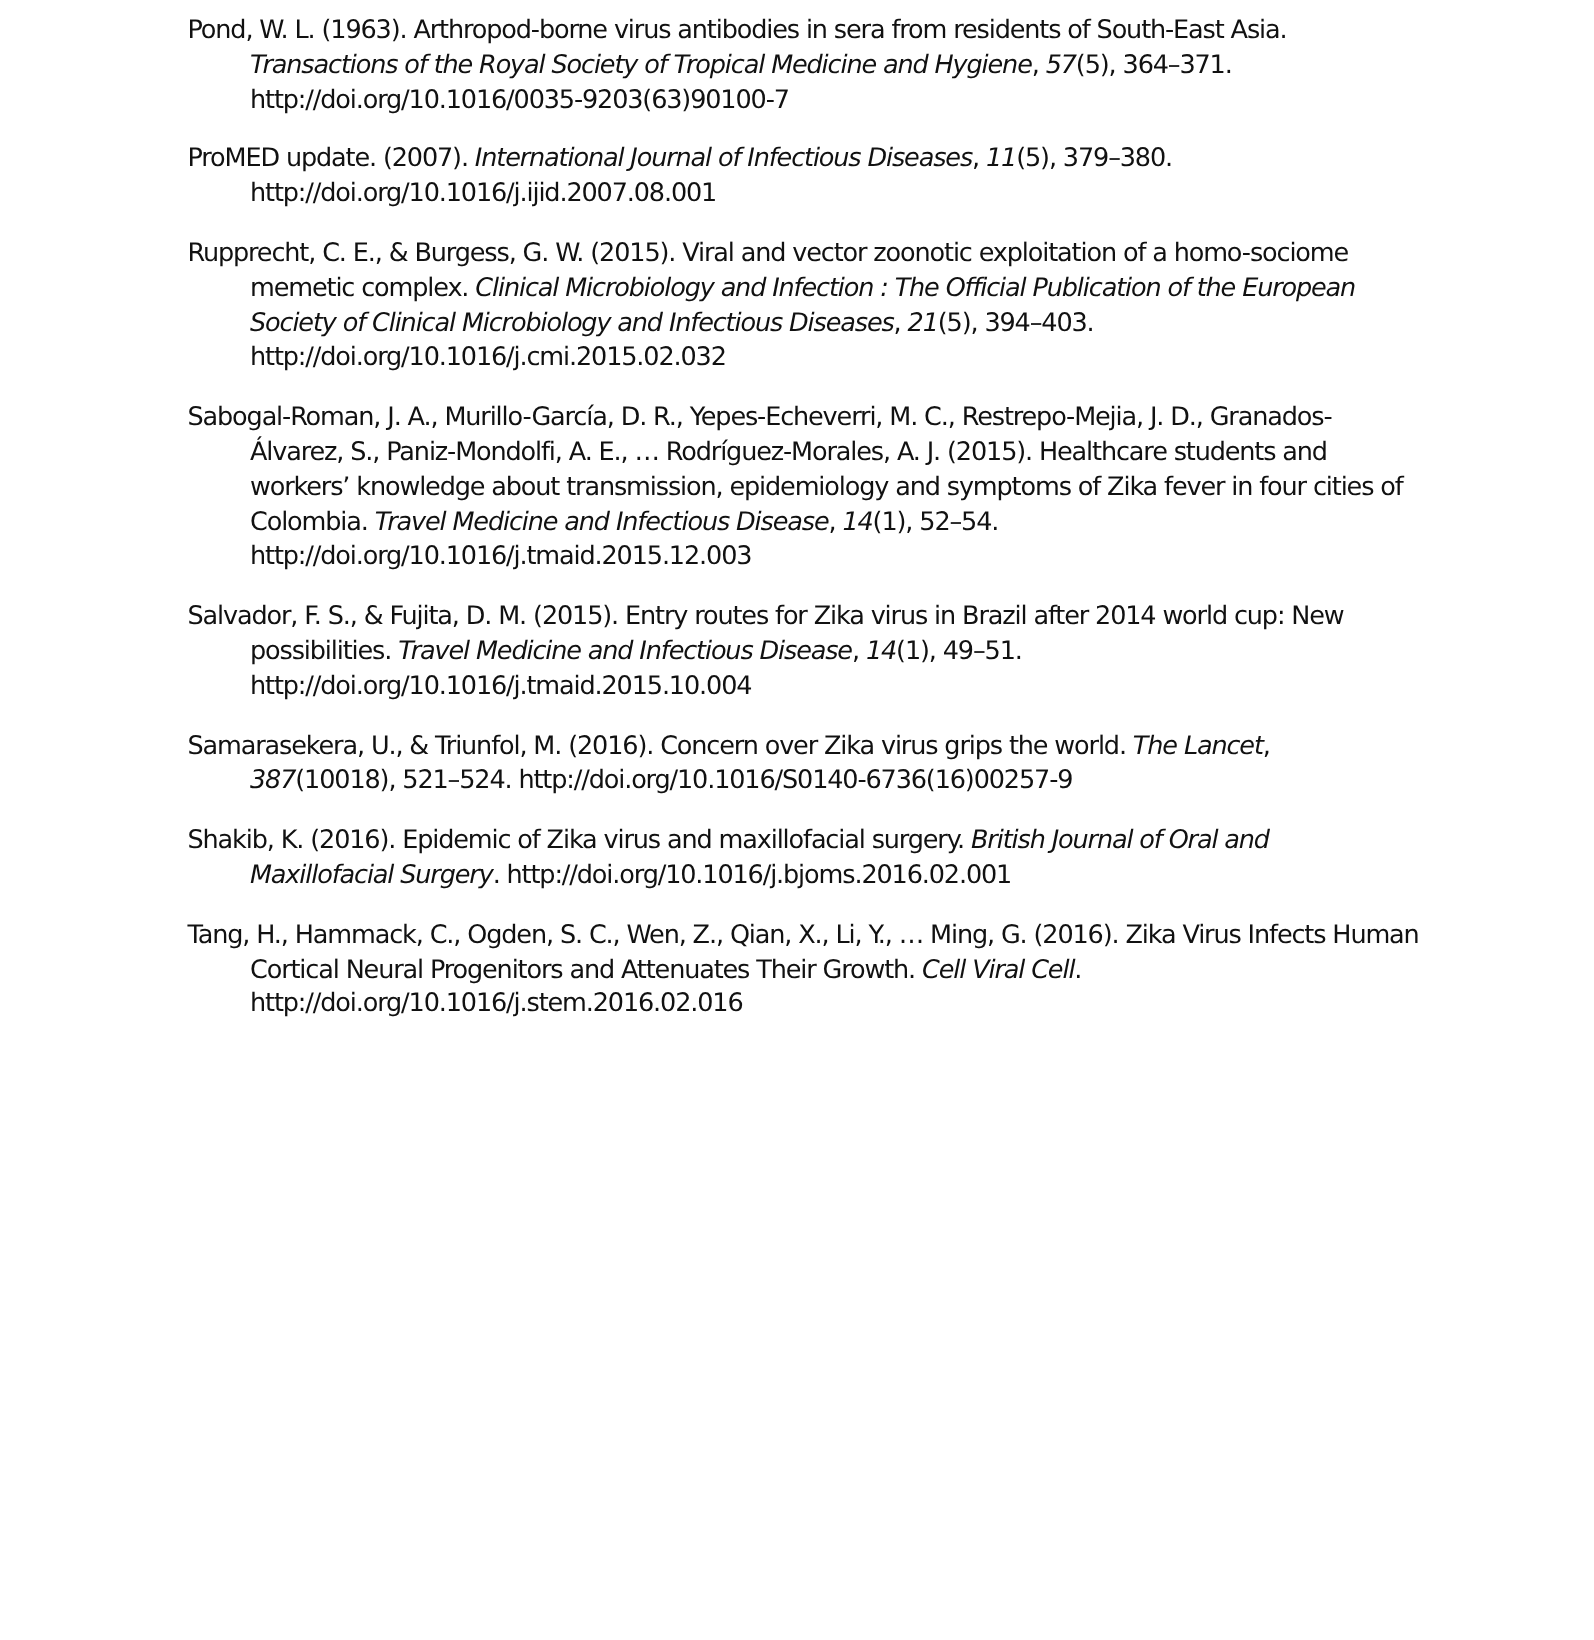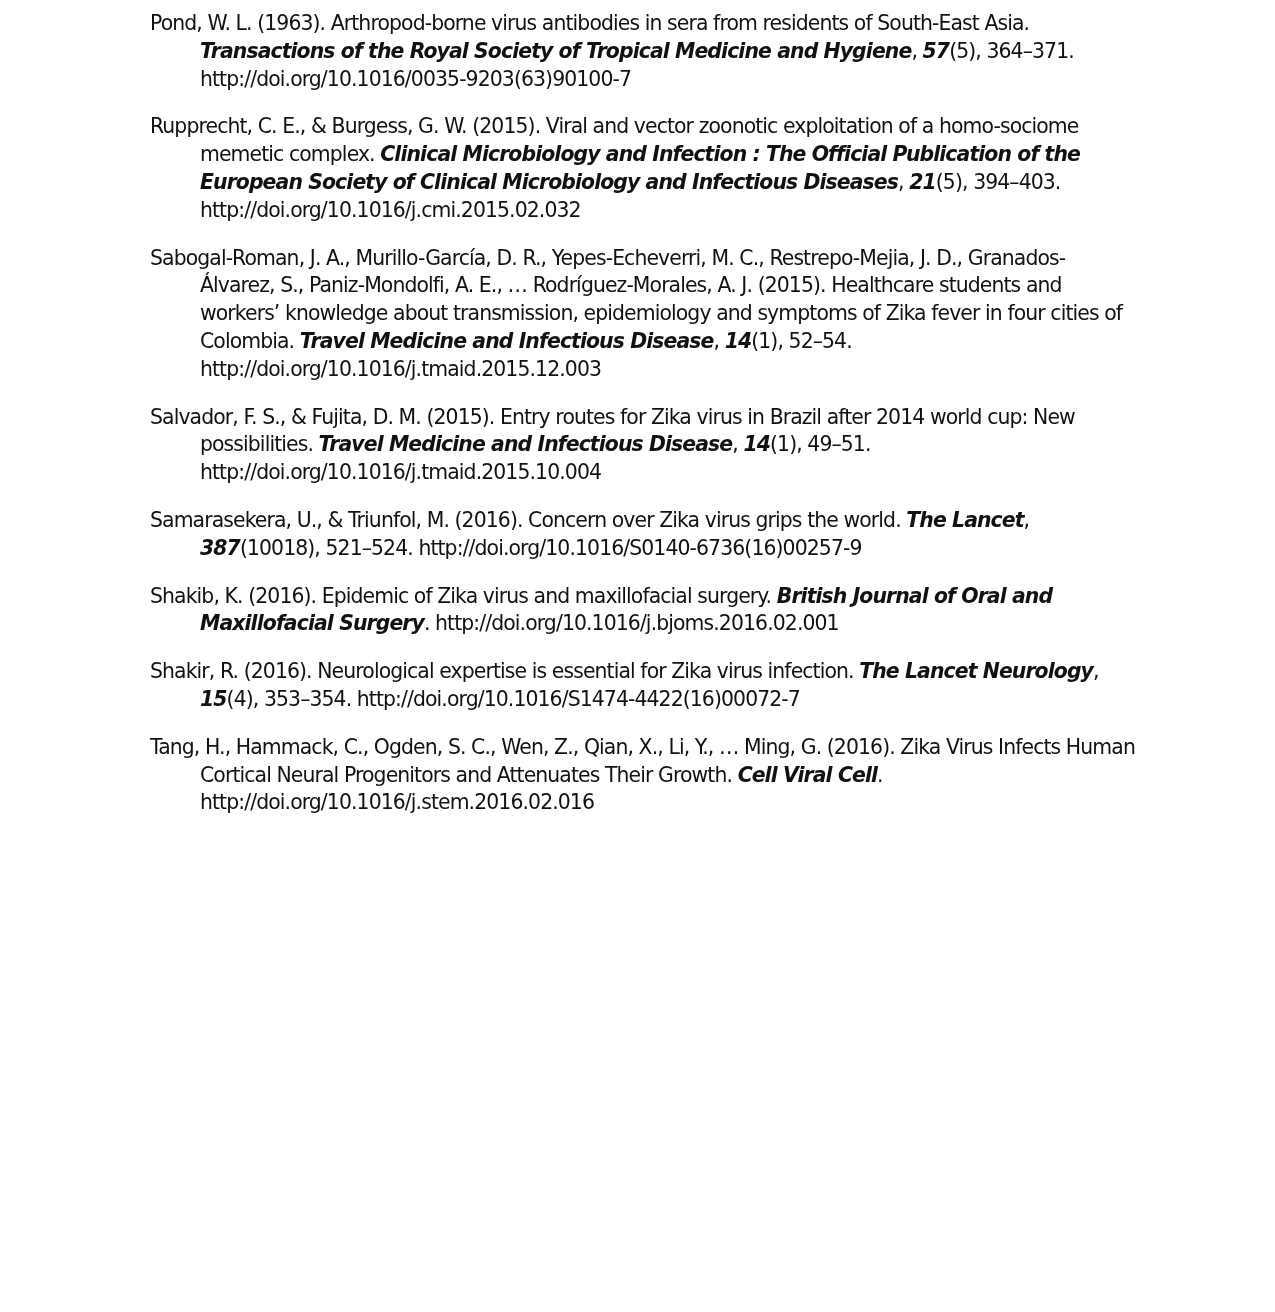--- a/index.html
+++ b/index.html
@@ -13,27 +13,27 @@
   }
   .ref {
     font-size: 20.4px;
     line-height: 27.8px;
     letter-spacing: -0.9px;
     padding-left: 50px;
     text-indent: -50px;
     margin: 0 0 20px 0;
     white-space: normal;
   }
-  .ref i { font-style: italic; font-weight: bold; }
+  .ref i { font-style: italic; }
 </style>
 </head>
 <body>
 
 <div class="refs" id="refs">
     <p class="ref"><span>Pond, W. L. (1963). Arthropod-borne virus antibodies in sera from residents of South-East Asia. </span><i>Transactions of the Royal Society of Tropical Medicine and Hygiene</i><span>, </span><i>57</i><span>(5), 364–371. http://doi.org/10.1016/0035-9203(63)90100-7</span></p>
+    <p class="ref"><span>ProMED update. (2007). </span><i>International Journal of Infectious Diseases</i><span>, </span><i>11</i><span>(5), 379–380. http://doi.org/10.1016/j.ijid.2007.08.001</span></p>
     <p class="ref"><span>Rupprecht, C. E., &amp; Burgess, G. W. (2015). Viral and vector zoonotic exploitation of a homo-sociome memetic complex. </span><i>Clinical Microbiology and Infection : The Official Publication of the European Society of Clinical Microbiology and Infectious Diseases</i><span>, </span><i>21</i><span>(5), 394–403. http://doi.org/10.1016/j.cmi.2015.02.032</span></p>
     <p class="ref"><span>Sabogal-Roman, J. A., Murillo-García, D. R., Yepes-Echeverri, M. C., Restrepo-Mejia, J. D., Granados-Álvarez, S., Paniz-Mondolfi, A. E., … Rodríguez-Morales, A. J. (2015). Healthcare students and workers’ knowledge about transmission, epidemiology and symptoms of Zika fever in four cities of Colombia. </span><i>Travel Medicine and Infectious Disease</i><span>, </span><i>14</i><span>(1), 52–54. http://doi.org/10.1016/j.tmaid.2015.12.003</span></p>
     <p class="ref"><span>Salvador, F. S., &amp; Fujita, D. M. (2015). Entry routes for Zika virus in Brazil after 2014 world cup: New possibilities. </span><i>Travel Medicine and Infectious Disease</i><span>, </span><i>14</i><span>(1), 49–51. http://doi.org/10.1016/j.tmaid.2015.10.004</span></p>
     <p class="ref"><span>Samarasekera, U., &amp; Triunfol, M. (2016). Concern over Zika virus grips the world. </span><i>The Lancet</i><span>, </span><i>387</i><span>(10018), 521–524. http://doi.org/10.1016/S0140-6736(16)00257-9</span></p>
     <p class="ref"><span>Shakib, K. (2016). Epidemic of Zika virus and maxillofacial surgery. </span><i>British Journal of Oral and Maxillofacial Surgery</i><span>. http://doi.org/10.1016/j.bjoms.2016.02.001</span></p>
-    <p class="ref"><span>Shakir, R. (2016). Neurological expertise is essential for Zika virus infection. </span><i>The Lancet Neurology</i><span>, </span><i>15</i><span>(4), 353–354. http://doi.org/10.1016/S1474-4422(16)00072-7</span></p>
     <p class="ref"><span>Tang, H., Hammack, C., Ogden, S. C., Wen, Z., Qian, X., Li, Y., … Ming, G. (2016). Zika Virus Infects Human Cortical Neural Progenitors and Attenuates Their Growth. </span><i>Cell Viral Cell</i><span>. http://doi.org/10.1016/j.stem.2016.02.016</span></p>
   </div>
 
 </body></html>

